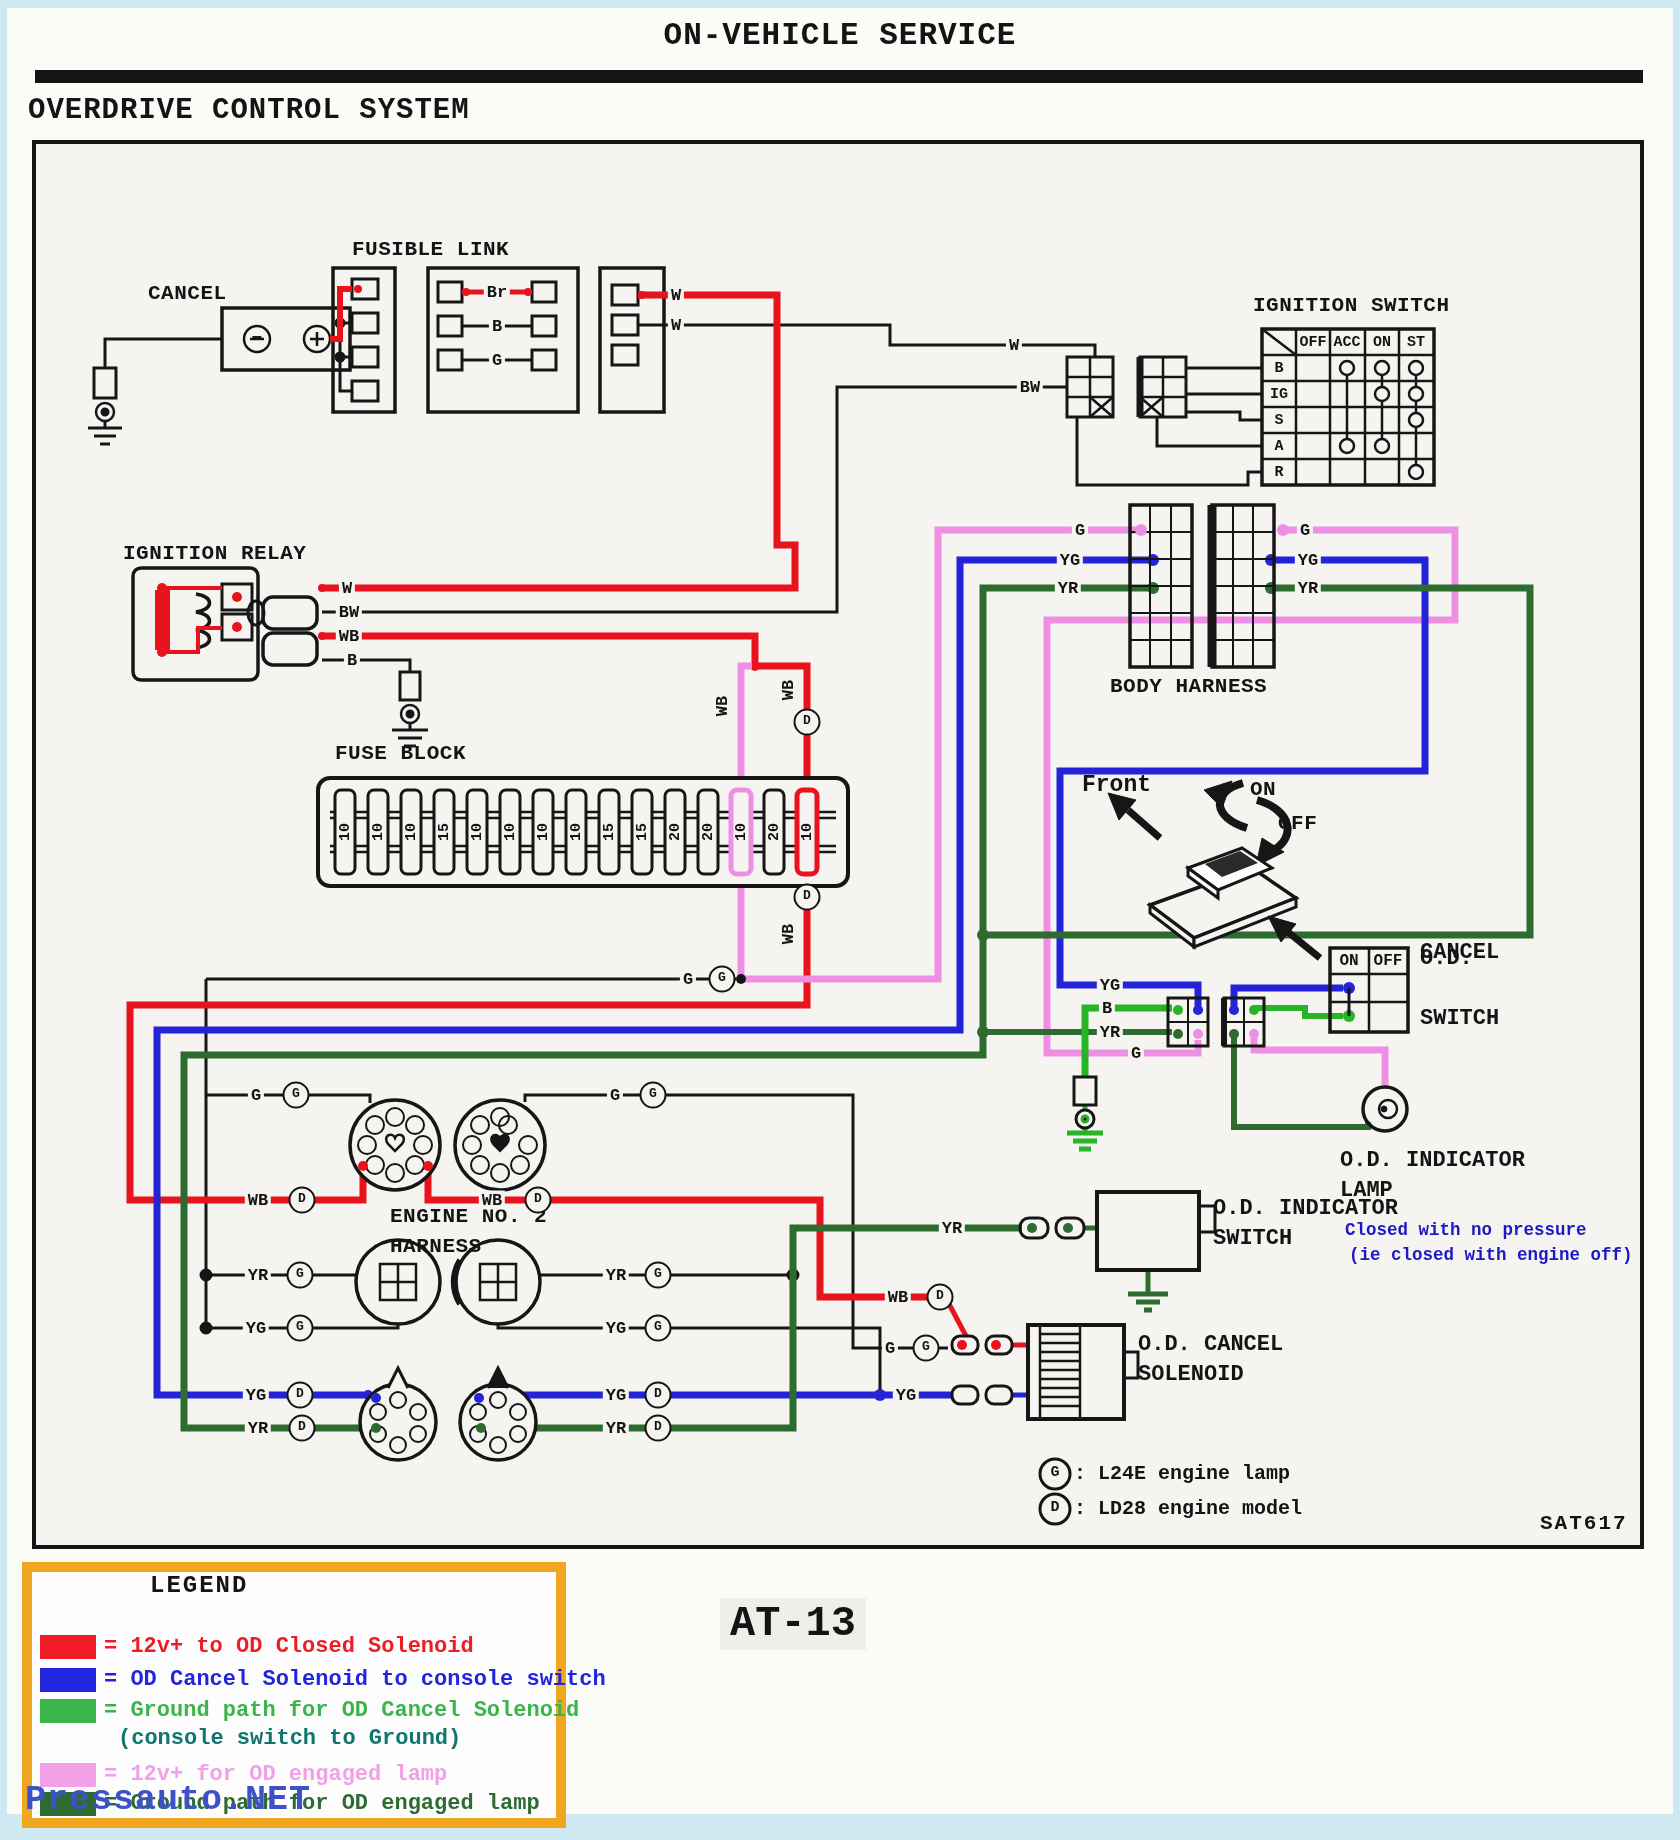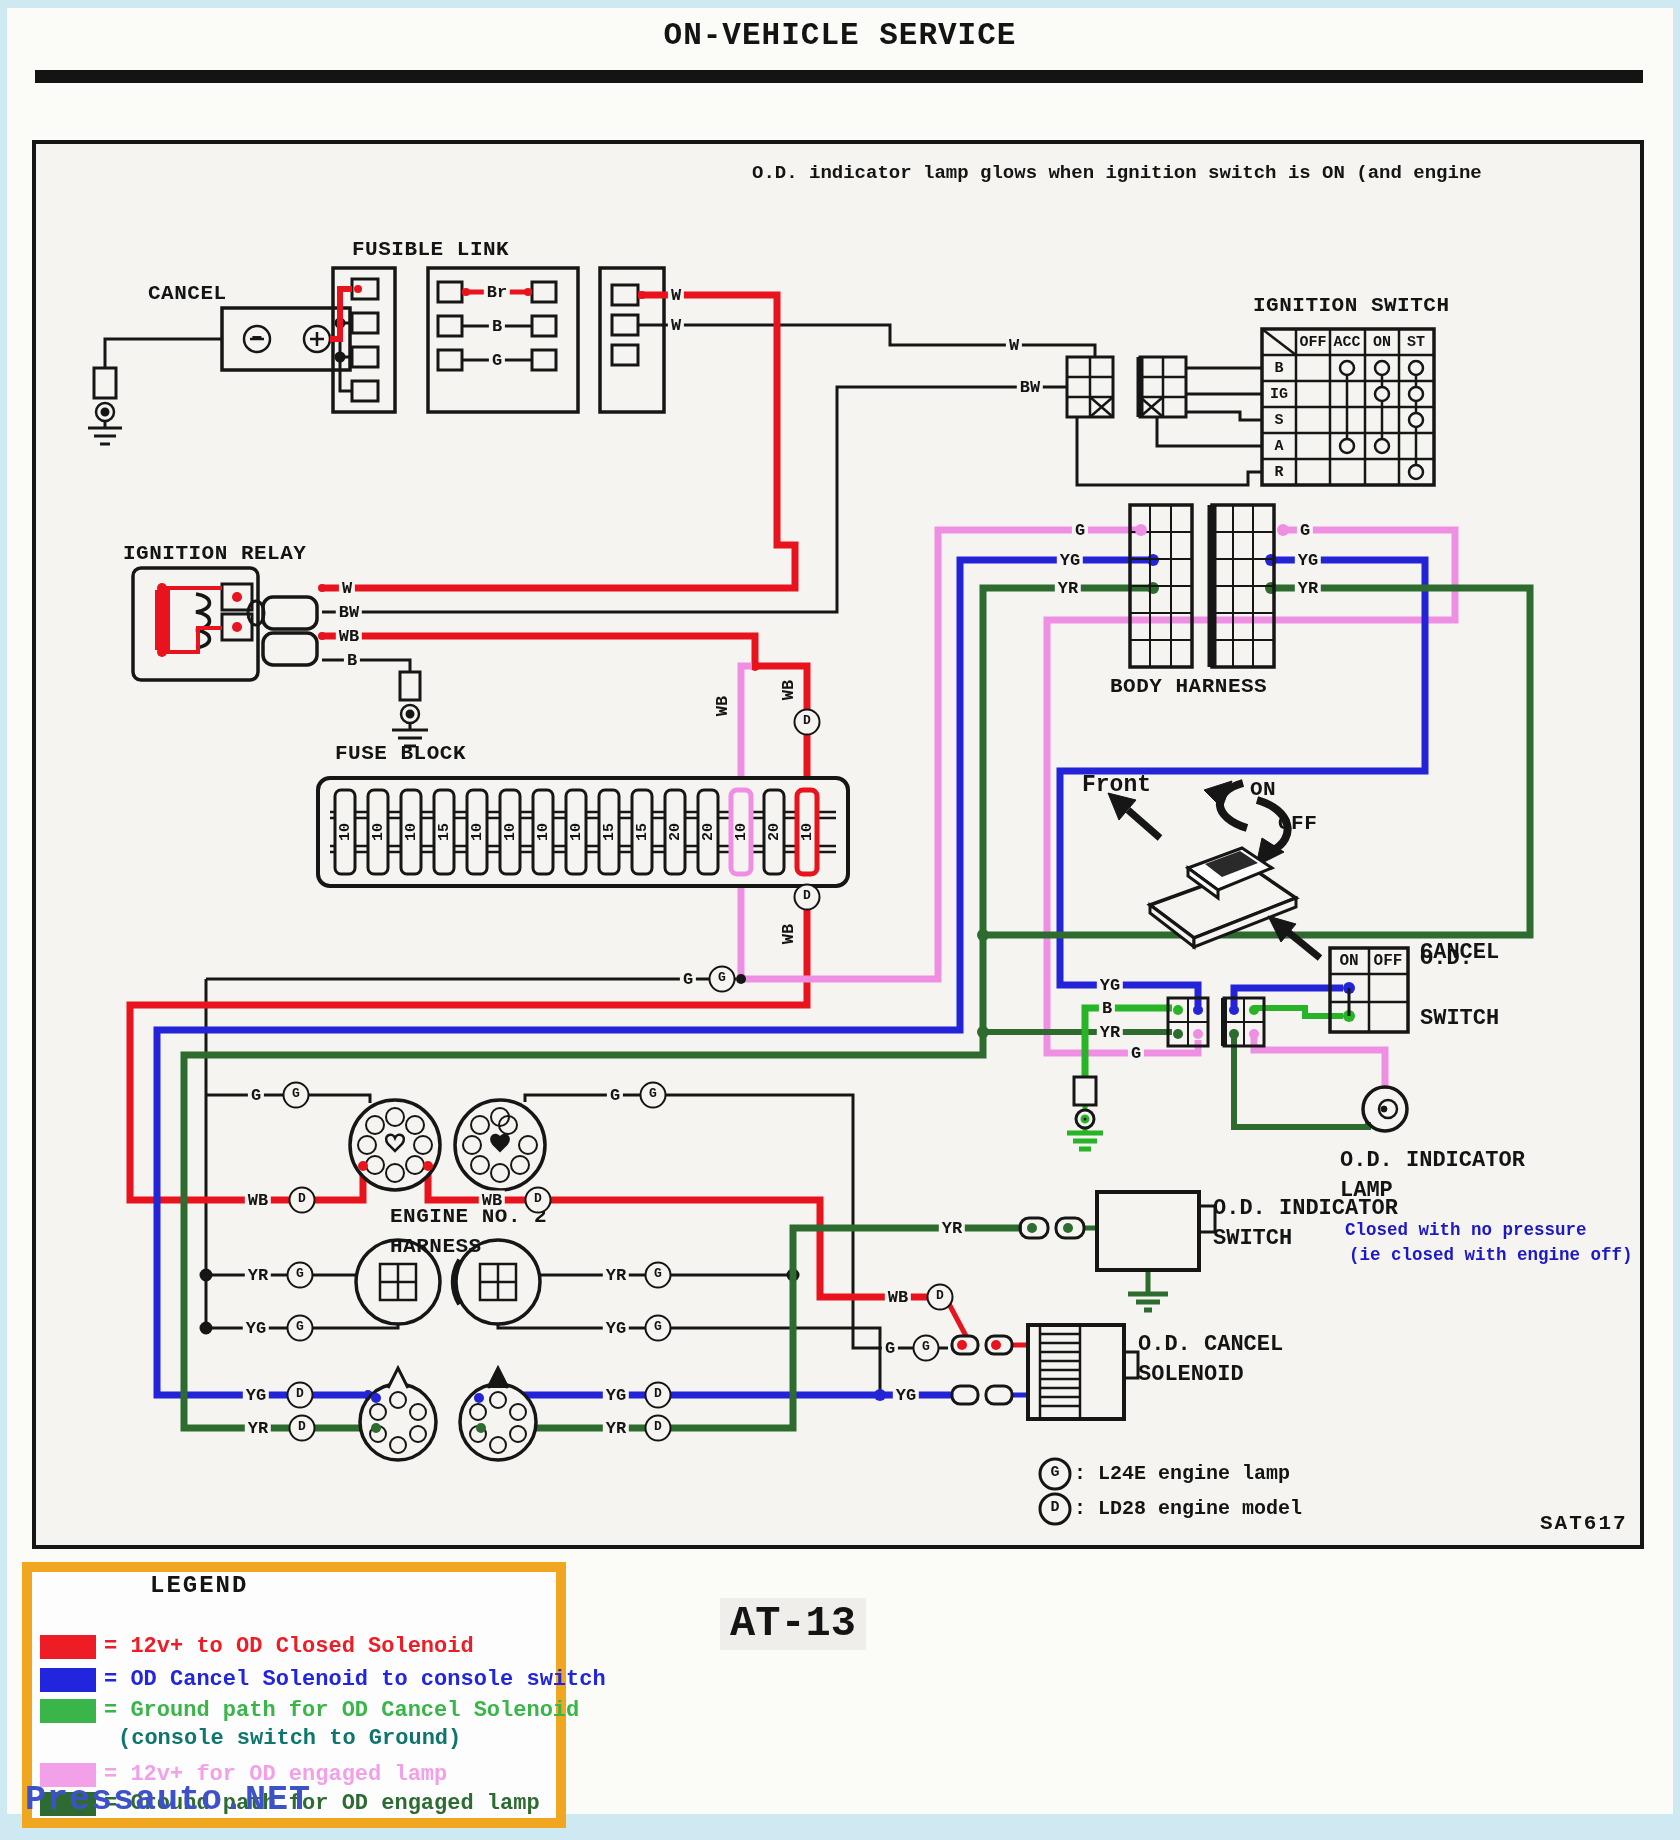--- a/index.html
+++ b/index.html
@@ -32,24 +32,24 @@
 
 <div id="page">
 
   <div class="edge" style="left:0;top:0;width:1680px;height:8px"></div>
   <div class="edge" style="left:0;top:0;width:7px;height:1840px"></div>
   <div class="edge" style="left:1673px;top:0;width:7px;height:1840px"></div>
   <div class="edge" style="left:0;top:1814px;width:1680px;height:26px"></div>
 
   <div class="t ttl" style="left:0;top:18px;width:1680px;text-align:center">ON-VEHICLE SERVICE</div>
   <div class="bar" style="left:35px;top:70px;width:1608px;height:13px"></div>
+  <div class="t h2" style="left:28px;top:94px">OVERDRIVE CONTROL SYSTEM</div>
 
   <div id="dbox"></div>
 
-  <div class="t note" style="left:752px;top:160px">O.D. indicator lamp glows when ignition switch is ON (and engine</div>
 
   <svg class="wires" width="1680" height="1840" viewBox="0 0 1680 1840">
     <g fill="none" stroke="#161616" stroke-width="3">
 
       <rect x="222" y="308" width="128" height="62" stroke-width="3.5"></rect>
       <circle cx="257" cy="339" r="13" stroke-width="2.5"></circle>
       <circle cx="317" cy="339" r="13" stroke-width="2.5"></circle>
       <path d="M250,339 H264 M310,339 H324 M317,332 V346" stroke-width="2.5"></path>
       <path d="M222,339 H105 V368"></path>
       <rect x="94" y="368" width="22" height="30"></rect>

